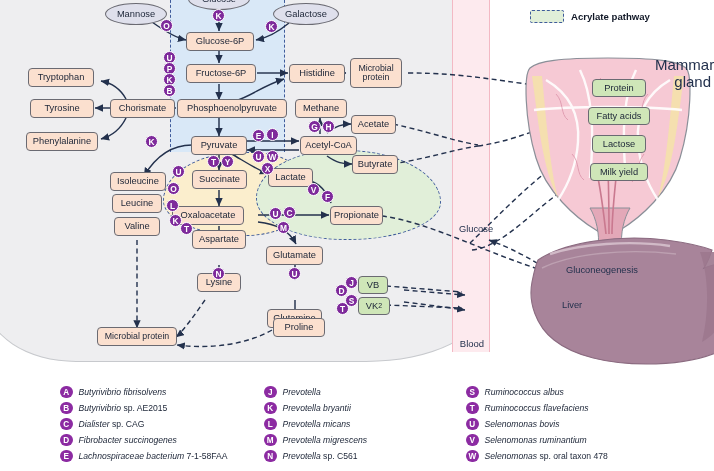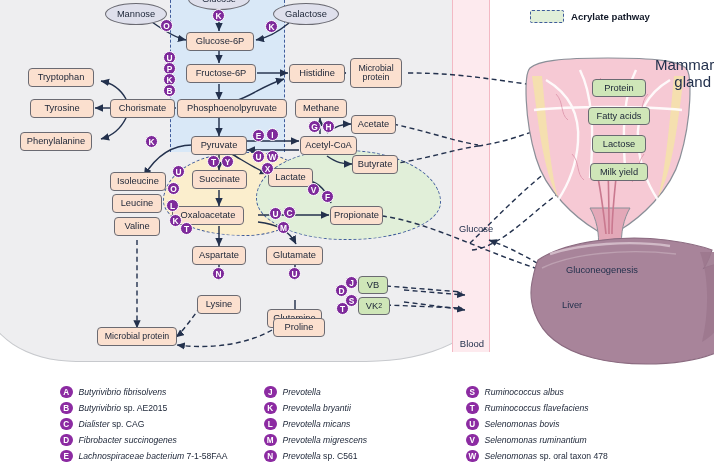--- a/index.html
+++ b/index.html
@@ -269,40 +269,40 @@
 
   <div class="node" style="left:186px; top:32px; width:68px; height:19px;">Glucose-6P</div>
   <div class="node" style="left:186px; top:64px; width:70px; height:19px;">Fructose-6P</div>
   <div class="node" style="left:289px; top:64px; width:56px; height:19px;">Histidine</div>
   <div class="node multi" style="left:350px; top:58px; width:52px; height:30px; font-size:8.8px;">Microbial protein</div>
 
   <div class="node" style="left:177px; top:99px; width:110px; height:19px;">Phosphoenolpyruvate</div>
   <div class="node" style="left:110px; top:99px; width:65px; height:19px;">Chorismate</div>
   <div class="node" style="left:28px; top:68px; width:66px; height:19px;">Tryptophan</div>
   <div class="node" style="left:30px; top:99px; width:64px; height:19px;">Tyrosine</div>
-  <div class="node" style="left:20px; top:132px; width:72px; height:19px;">Phenylalanine</div>
+  <div class="node" style="left:26px; top:132px; width:72px; height:19px;">Phenylalanine</div>
 
   <div class="node" style="left:191px; top:136px; width:56px; height:19px;">Pyruvate</div>
   <div class="node" style="left:300px; top:136px; width:57px; height:19px;">Acetyl-CoA</div>
   <div class="node" style="left:295px; top:99px; width:52px; height:19px;">Methane</div>
   <div class="node" style="left:351px; top:115px; width:45px; height:19px;">Acetate</div>
   <div class="node" style="left:352px; top:155px; width:46px; height:19px;">Butyrate</div>
 
   <div class="node" style="left:268px; top:168px; width:45px; height:19px;">Lactate</div>
   <div class="node" style="left:330px; top:206px; width:53px; height:19px;">Propionate</div>
 
   <div class="node" style="left:192px; top:170px; width:55px; height:19px;">Succinate</div>
   <div class="node" style="left:172px; top:206px; width:72px; height:19px;">Oxaloacetate</div>
 
   <div class="node" style="left:110px; top:172px; width:56px; height:19px;">Isoleucine</div>
   <div class="node" style="left:112px; top:194px; width:50px; height:19px;">Leucine</div>
   <div class="node" style="left:114px; top:217px; width:46px; height:19px;">Valine</div>
 
-  <div class="node" style="left:192px; top:246px; width:54px; height:19px;">Aspartate</div>
-  <div class="node" style="left:197px; top:295px; width:44px; height:19px;">Lysine</div>
+  <div class="node" style="left:192px; top:230px; width:54px; height:19px;">Aspartate</div>
+  <div class="node" style="left:197px; top:273px; width:44px; height:19px;">Lysine</div>
   <div class="node" style="left:266px; top:246px; width:57px; height:19px;">Glutamate</div>
   <div class="node" style="left:267px; top:281px; width:55px; height:19px;margin-top:28px;">Glutamine</div>
   <div class="node" style="left:273px; top:318px; width:52px; height:19px;">Proline</div>
   <div class="node" style="left:97px; top:327px; width:80px; height:19px; font-size:8.8px;">Microbial protein</div>
 
   <div class="node green" style="left:358px; top:276px; width:30px; height:18px;">VB</div>
   <div class="node green" style="left:358px; top:297px; width:32px; height:18px;">
     <span>VK</span>
       <sub style="font-size:7px;">2</sub>
   </div>

